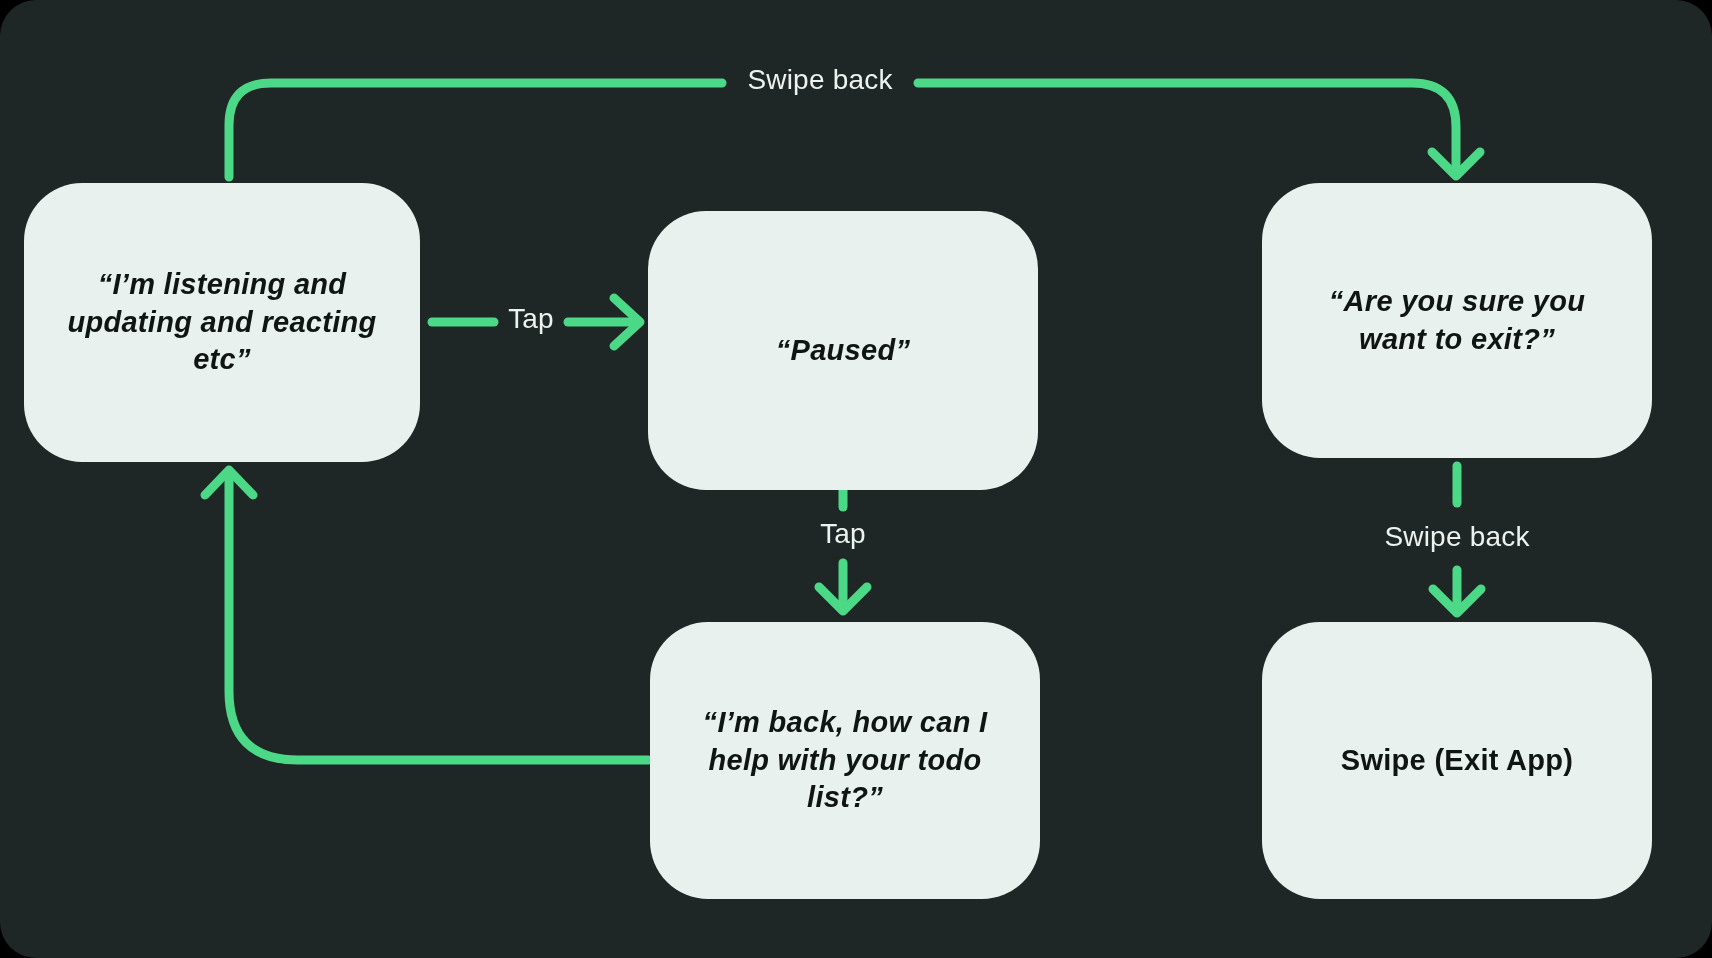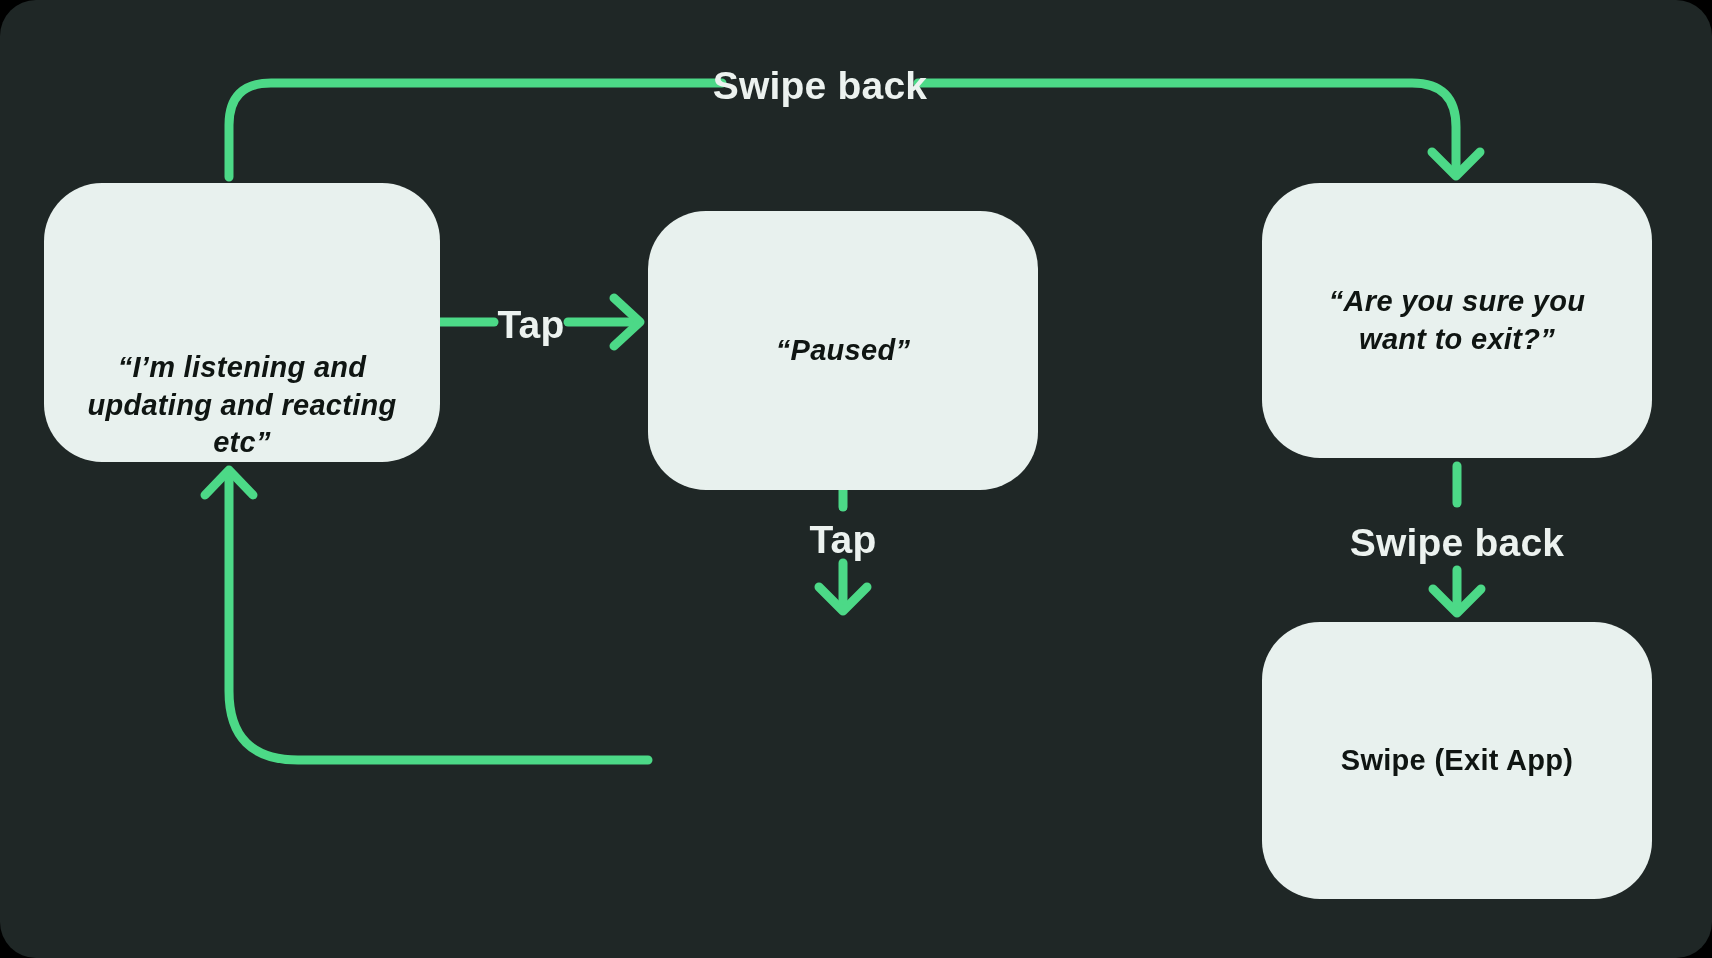--- a/index.html
+++ b/index.html
@@ -16,21 +16,21 @@
     color:#0f1512;font-weight:bold;font-style:italic;
     font-size:29px;line-height:1.3;letter-spacing:.3px;text-align:center;
   }
   .node.upright{font-style:normal;}
   .node .txt{display:block;}
   .w340{max-width:340px;}
   .w300{max-width:300px;}
   .w330{max-width:330px;}
   .edge-label{
     position:absolute;transform:translateX(-50%);
-    color:#ecf2ef;font-weight:bold;font-size:39px;white-space:nowrap;
+    color:#ecf2ef;font-weight:normal;font-size:28px;white-space:nowrap;
     letter-spacing:.2px;
   }
 </style>
 </head>
 <body>
 
 <div class="canvas">
 
   <svg class="edges" viewBox="0 0 1712 958">
 
@@ -47,32 +47,35 @@
     <path d="M 819 587 L 843 611 L 867 587"></path>
 
     <path d="M 1457 466 L 1457 503"></path>
     <path d="M 1457 570 L 1457 606"></path>
     <path d="M 1433 589 L 1457 613 L 1481 589"></path>
 
     <path d="M 648 760 L 298 760 Q 229 760 229 691 L 229 480"></path>
     <path d="M 205 495 L 229 470 L 253 495"></path>
   </svg>
 
-  <div class="node" style="left:44px;top:183px;width:396px;height:279px;align-items:flex-end;">
+  <div class="node" style="left:24px;top:183px;width:396px;height:279px;">
     <span class="txt w340">“I’m listening and updating and reacting etc”</span>
   </div>
 
   <div class="node" style="left:648px;top:183px;width:390px;height:279px;margin-top:28px;">
     <span class="txt">“Paused”</span>
   </div>
 
   <div class="node" style="left:1262px;top:183px;width:390px;height:275px;">
     <span class="txt w300">“Are you sure you want to exit?”</span>
   </div>
 
+  <div class="node" style="left:650px;top:622px;width:390px;height:277px;">
+    <span class="txt w330">“I’m back, how can I help with your todo list?”</span>
+  </div>
 
   <div class="node upright" style="left:1262px;top:622px;width:390px;height:277px;">
     <span class="txt">Swipe (Exit App)</span>
   </div>
 
   <div class="edge-label" style="left:820px;top:64px;">Swipe back</div>
 
   <div class="edge-label" style="left:531px;top:303px;">Tap</div>
 
   <div class="edge-label" style="left:843px;top:518px;">Tap</div>

